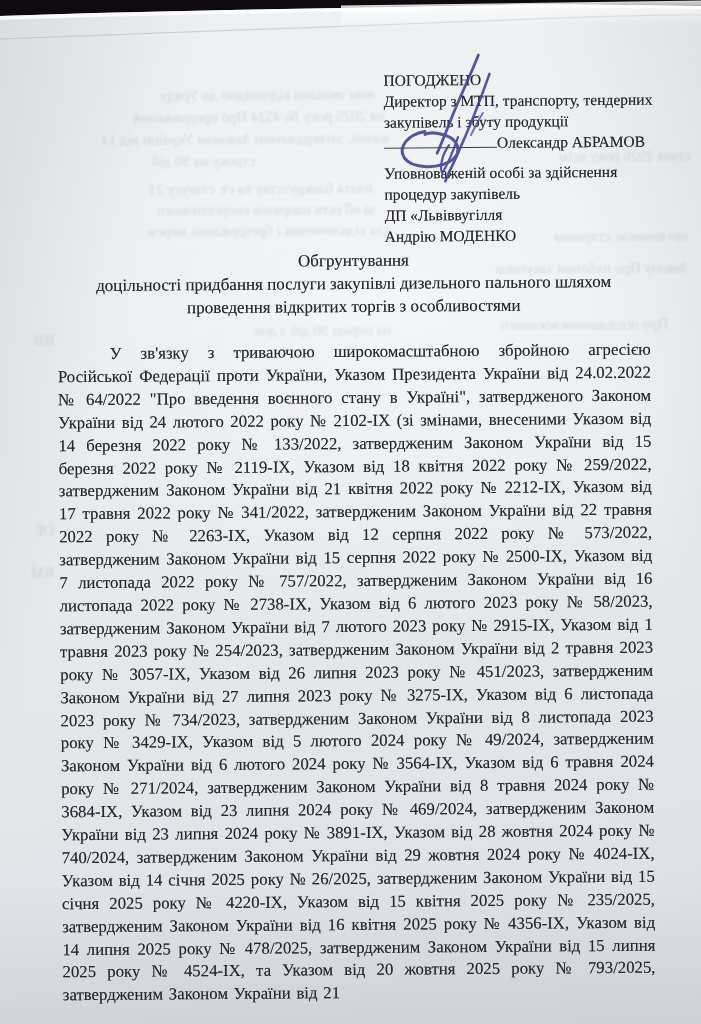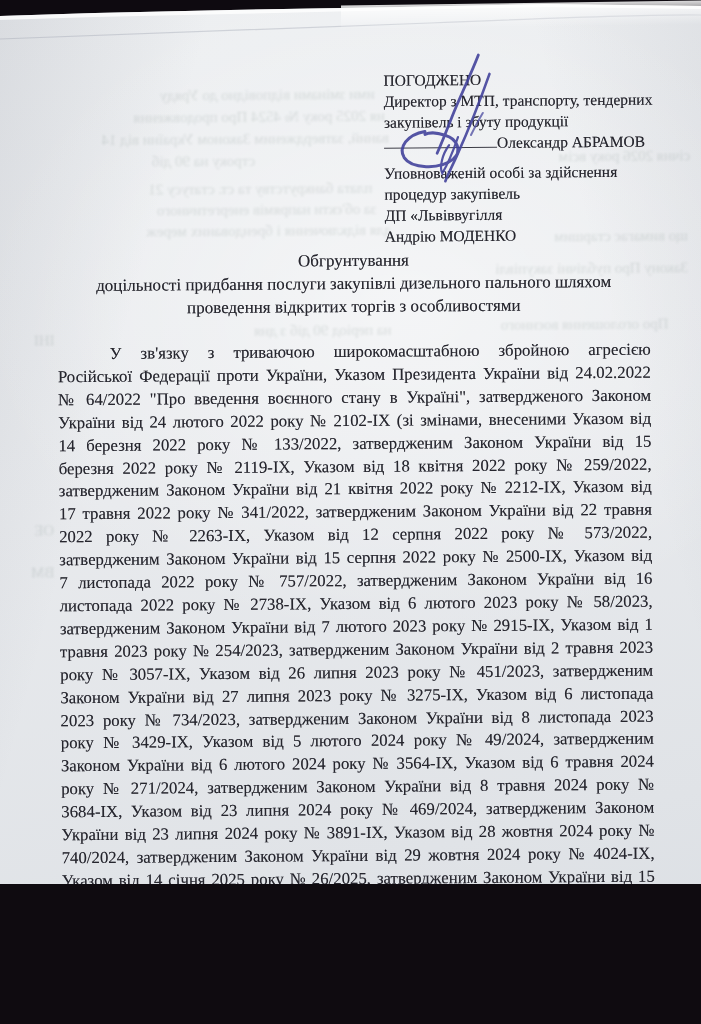--- a/index.html
+++ b/index.html
@@ -3,21 +3,21 @@
 <meta charset="utf-8">
 <style>
   html,body{margin:0;padding:0;}
   body{
     width:701px;height:1024px;
     background:#0f0b10;
     overflow:hidden;
     font-family:"Liberation Serif", serif;
   }
   .photo{
-    position:relative;width:701px;height:884px;
+    position:relative;width:701px;height:1024px;
     background:#0f0b10;overflow:hidden;
   }
   
   .paper{
     position:absolute;left:0;top:0;width:701px;height:1024px;
     background:
       radial-gradient(ellipse 620px 480px at 58% 30%, rgba(255,255,255,.50), rgba(255,255,255,0) 70%),
       linear-gradient(168deg,#eef0f2 0%, #e8eaed 45%, #e0e3e7 80%, #dadee3 100%);
   }
   

